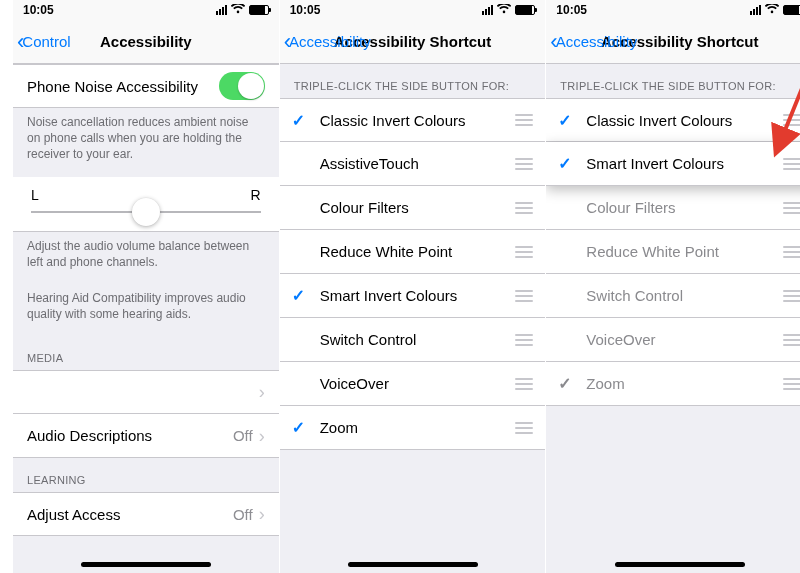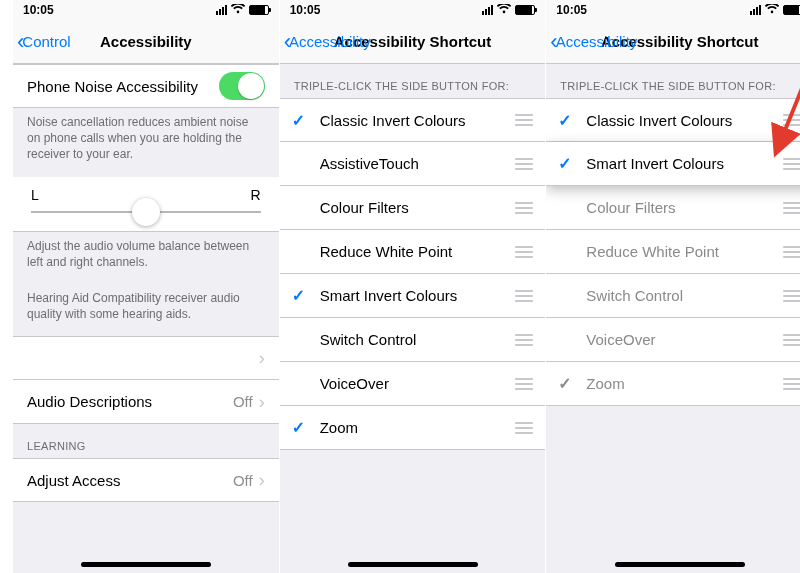--- a/index.html
+++ b/index.html
@@ -105,24 +105,25 @@
 
     <div class="slidercell first">
       <div class="slider-lr">
         <span>L</span>
         <span>R</span>
       </div>
       <div class="track">
           <div class="thumb"></div>
         </div>
     </div>
-    <div class="footer">Adjust the audio volume balance between left and right channels.</div>
-
-    <div class="footer">Hearing Aid Compatibility receiver audio quality with some hearing aids.</div>
-
+    <div class="footer">Adjust the audio volume balance between left and phone channels.</div>
+
+    <div class="footer">Hearing Aid Compatibility improves audio quality with some hearing aids.</div>
+
+    <div class="header">MEDIA</div>
     <div class="cell first">
       <span class="detail">
           <span></span>
           <span class="chevr">›</span>
         </span>
     </div>
     <div class="cell">
       <span>Audio Descriptions</span>
       <span class="detail">
           <span>Off</span>

